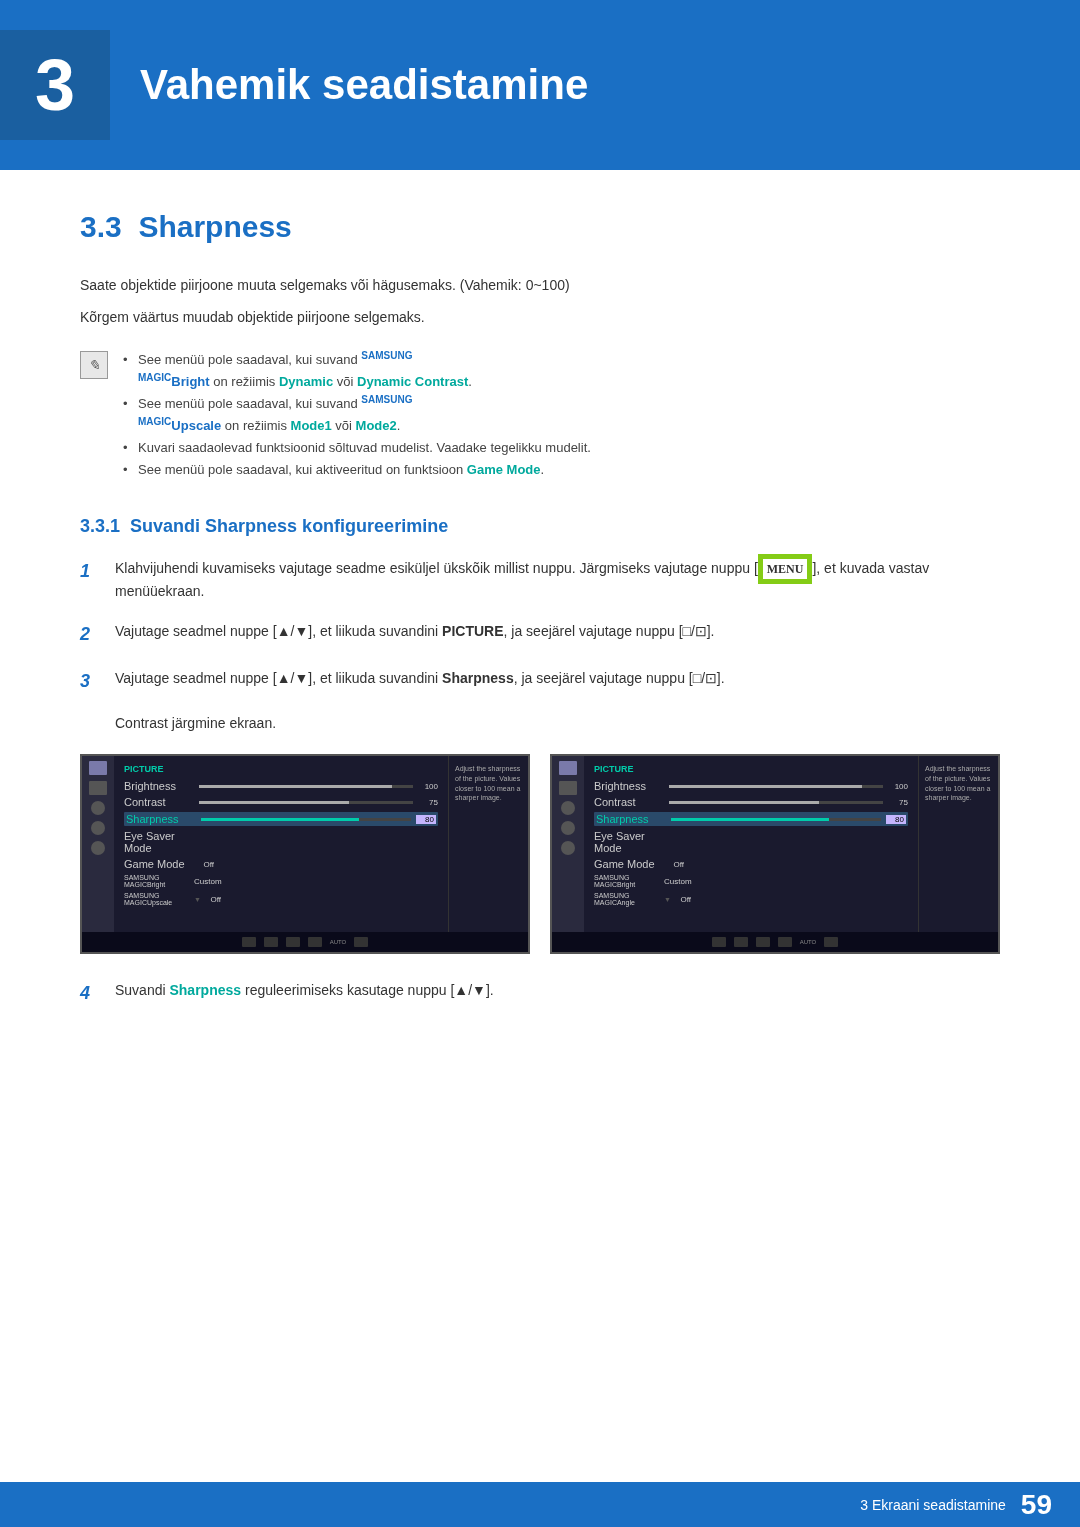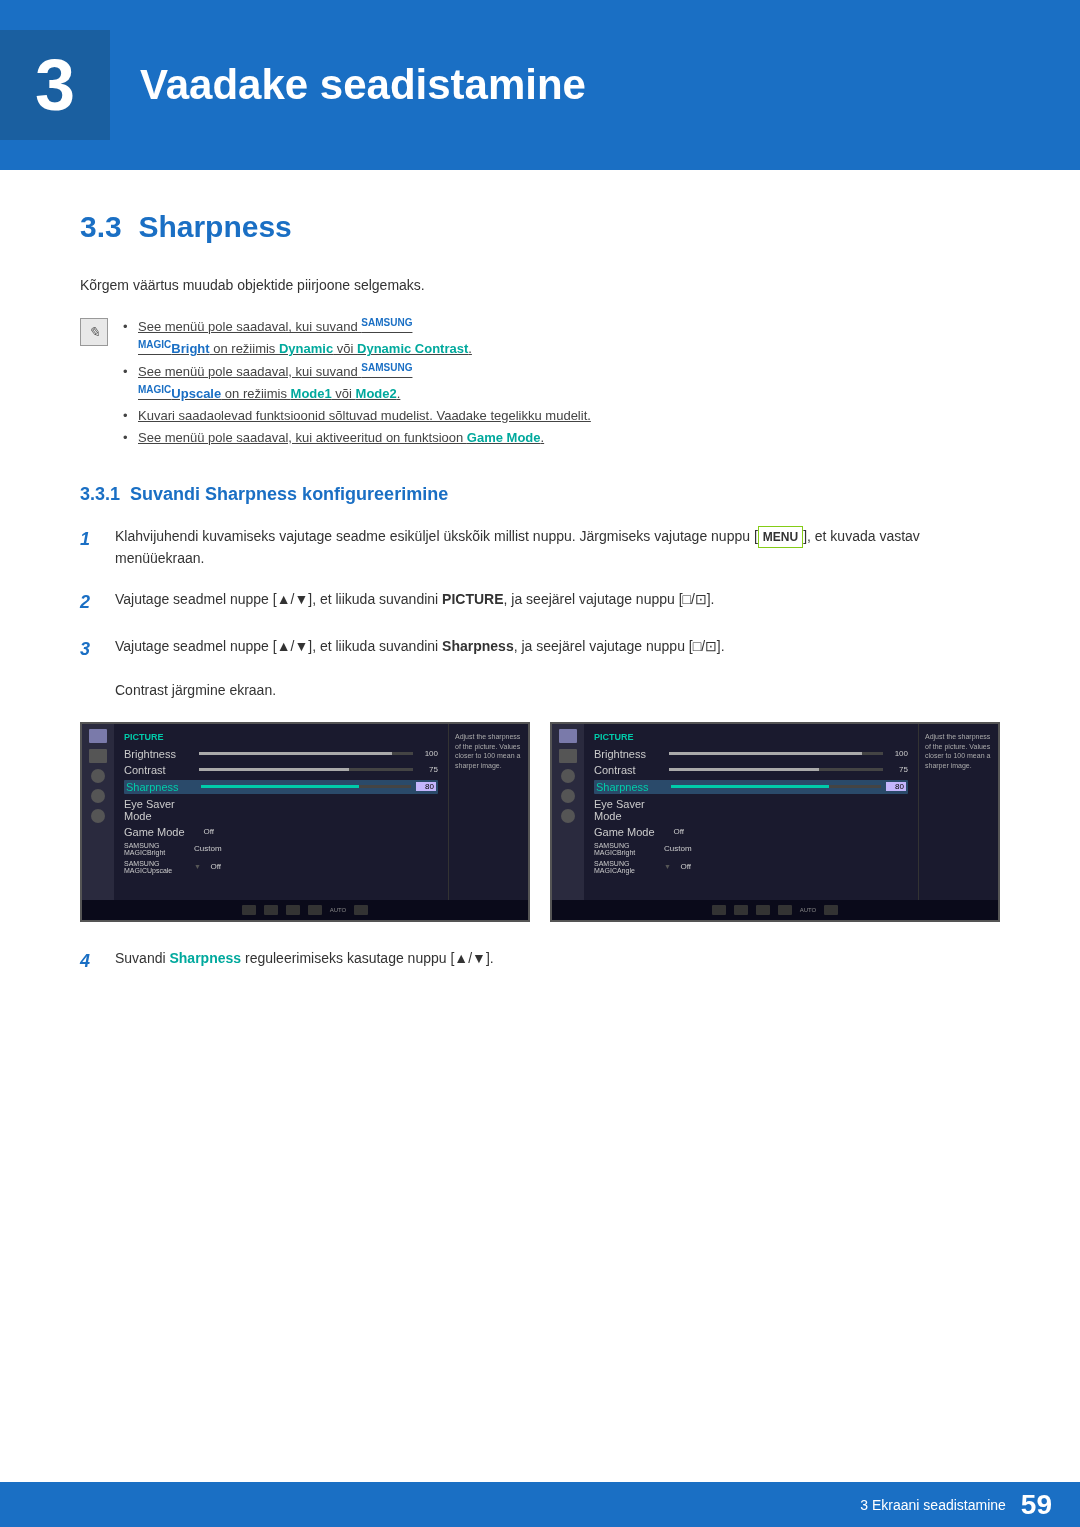--- a/index.html
+++ b/index.html
@@ -92,21 +92,20 @@
       list-style: none;
       padding: 0;
     }
 
     .note-list li {
       font-size: 13px;
       color: #444;
       line-height: 1.7;
       padding-left: 15px;
       position: relative;
-      text-decoration: underline;
     }
 
     .note-list li::before {
       content: "•";
       position: absolute;
       left: 0;
       color: #444;
     }
 
     .highlight-blue { color: #1a6fc4; font-weight: bold; }
@@ -153,23 +152,24 @@
       width: 20px;
     }
 
     .step-text {
       flex: 1;
     }
 
     .bold-text { font-weight: bold; }
     .menu-key {
       font-weight: bold;
-      border: 1px solid #84cc16;
+      border: 5px solid #84cc16;
       padding: 3px 4px;
       font-size: 12px;
+      font-family: Liberation Serif, serif;
     }
 
     
     .screen-previews {
       display: flex;
       gap: 20px;
       margin: 20px 0 25px 0;
     }
 
     .screen-preview {
@@ -358,29 +358,30 @@
       font-weight: bold;
     }
   </style>
 </head>
 <body>
 
 <div class="page-header">
   <div class="chapter-number-box">
     <span class="chapter-number">3</span>
   </div>
-  <span class="chapter-title">Vaadake seadistamine</span>
+  <span class="chapter-title">Vahemik seadistamine</span>
 </div>
 
 <div class="content">
 
   <div class="section-title">
     <span>3.3</span>&nbsp;&nbsp;<span>Sharpness</span>
   </div>
 
+  <p class="intro-text">Saate objektide piirjoone muuta selgemaks või hägusemaks. (Vahemik: 0~100)</p>
   <p class="intro-text">Kõrgem väärtus muudab objektide piirjoone selgemaks.</p>
 
   <div class="note-box">
     <div class="note-icon">
         <em>✎</em>
       </div>
     <ul class="note-list">
       <li>
         See menüü pole saadaval, kui suvand <span class="samsung-brand">SAMSUNG<br>MAGIC</span><span class="highlight-blue">Bright</span> on režiimis <span class="highlight-teal">Dynamic</span> või <span class="highlight-teal">Dynamic Contrast</span>.
       </li>

